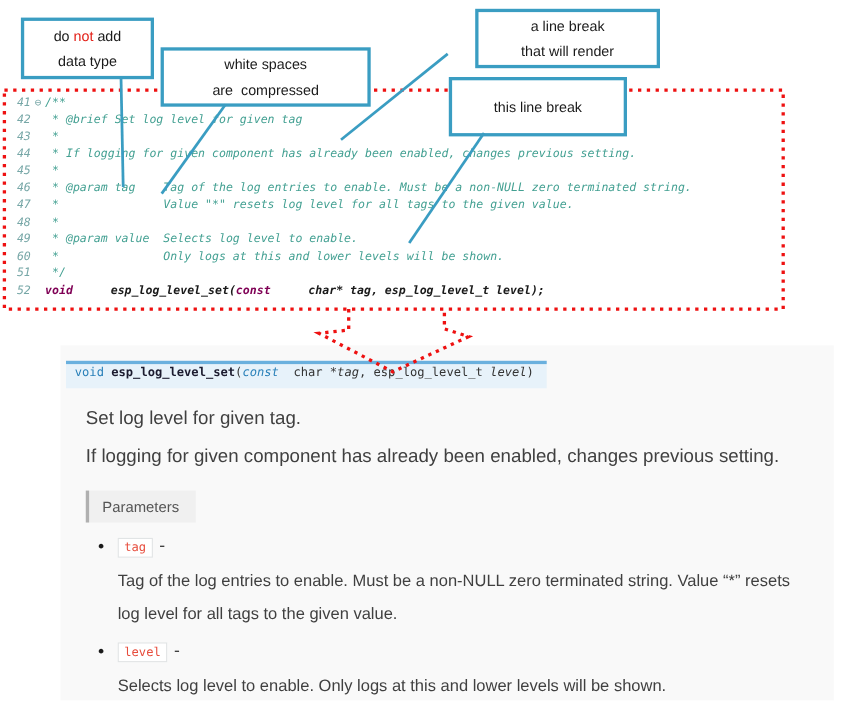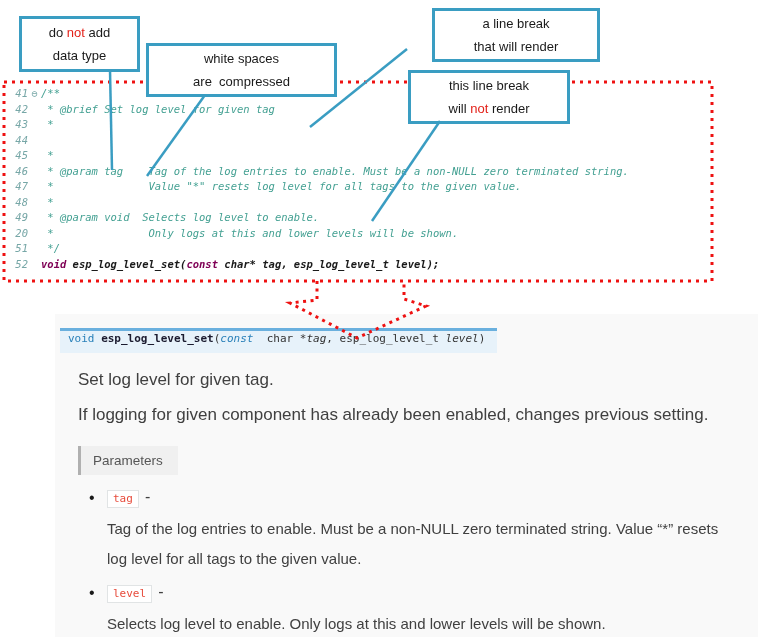--- a/index.html
+++ b/index.html
@@ -14,21 +14,21 @@
   
   #code-editor{position:absolute;left:0;top:80px;width:767px;height:205px;z-index:1;}
   #code-lines{position:absolute;left:6px;top:6px;
        font-family:"DejaVu Sans Mono","Liberation Mono",monospace;font-size:10.5px;line-height:15.5px;font-style:italic;}
   .crow{display:flex;white-space:pre;}
   .lnum{width:22px;text-align:right;color:var(--line-number);flex:none;}
   .fold{width:13px;text-align:center;color:var(--line-number);flex:none;font-size:10px;}
   .ctext{white-space:pre;}
   .tok-comment{color:var(--comment-teal);}
   .tok-keyword{color:var(--keyword-purple);font-weight:bold;}
-  .tok-plain{color:var(--code-text);font-weight:bold;}
+  .tok-plain{color:var(--code-text);font-weight:bold;padding-left:28px;}
 
   
   .callout{position:absolute;background:#fff;border:3px solid var(--accent-blue);z-index:4;
        display:flex;flex-direction:column;justify-content:center;align-items:center;
        font-size:13px;line-height:23px;color:#1a1a1a;text-align:center;}
   .callout-line{white-space:pre;}
   .callout .red{color:var(--alert-red);}
 
   
   #doc-panel{position:absolute;left:55px;top:314px;width:703px;height:323px;
@@ -65,47 +65,46 @@
   <svg id="red-layer" class="overlay" width="767" height="637">
     <rect class="red-stroke" x="4" y="82" width="708" height="199" stroke-width="3" stroke-dasharray="3 5"></rect>
     <polyline class="red-stroke" points="317,281 317,300 290,303 357,338 426,306 404,299 404,281" stroke-width="3" stroke-dasharray="3 4.5" stroke-linejoin="miter"></polyline>
   </svg>
 
   <div id="code-editor">
     <div id="code-lines">
         <div class="crow"><span class="lnum">41</span><span class="fold">⊖</span><span class="ctext"><span class="tok-comment">/**</span></span></div>
         <div class="crow"><span class="lnum">42</span><span class="fold"></span><span class="ctext"><span class="tok-comment"> * @brief Set log level for given tag</span></span></div>
         <div class="crow"><span class="lnum">43</span><span class="fold"></span><span class="ctext"><span class="tok-comment"> *</span></span></div>
-        <div class="crow"><span class="lnum">44</span><span class="fold"></span></div>
+        <div class="crow"><span class="lnum">44</span><span class="fold"></span><span class="ctext"><span class="tok-comment"> * If logging for given component has already been enabled, changes previous setting.</span></span></div>
         <div class="crow"><span class="lnum">45</span><span class="fold"></span><span class="ctext"><span class="tok-comment"> *</span></span></div>
         <div class="crow"><span class="lnum">46</span><span class="fold"></span><span class="ctext"><span class="tok-comment"> * @param tag    Tag of the log entries to enable. Must be a non-NULL zero terminated string.</span></span></div>
         <div class="crow"><span class="lnum">47</span><span class="fold"></span><span class="ctext"><span class="tok-comment"> *               Value "*" resets log level for all tags to the given value.</span></span></div>
         <div class="crow"><span class="lnum">48</span><span class="fold"></span><span class="ctext"><span class="tok-comment"> *</span></span></div>
-        <div class="crow"><span class="lnum">49</span><span class="fold"></span><span class="ctext"><span class="tok-comment"> * @param void  Selects log level to enable.</span></span></div>
-        <div class="crow"><span class="lnum">20</span><span class="fold"></span><span class="ctext"><span class="tok-comment"> *               Only logs at this and lower levels will be shown.</span></span></div>
+        <div class="crow"><span class="lnum">49</span><span class="fold"></span><span class="ctext"><span class="tok-comment"> * @param value  Selects log level to enable.</span></span></div>
+        <div class="crow"><span class="lnum">60</span><span class="fold"></span><span class="ctext"><span class="tok-comment"> *               Only logs at this and lower levels will be shown.</span></span></div>
         <div class="crow"><span class="lnum">51</span><span class="fold"></span><span class="ctext"><span class="tok-comment"> */</span></span></div>
         <div class="crow"><span class="lnum">52</span><span class="fold"></span><span class="ctext"><span class="tok-keyword">void</span><span class="tok-plain"> esp_log_level_set(</span><span class="tok-keyword">const</span><span class="tok-plain"> char* tag, esp_log_level_t level);</span></span></div>
       </div>
   </div>
 
   <div class="callout" style="left:19px;top:16px;width:115px;height:50px">
       <div class="callout-line"><span>do </span><span class="red">not</span><span> add</span></div>
       <div class="callout-line"><span>data type</span></div>
     </div>
   <div class="callout" style="left:146px;top:43px;width:185px;height:48px">
       <div class="callout-line"><span>white spaces</span></div>
       <div class="callout-line"><span>are  compressed</span></div>
     </div>
   <div class="callout" style="left:432px;top:8px;width:162px;height:48px">
       <div class="callout-line"><span>a line break</span></div>
       <div class="callout-line"><span>that will render</span></div>
     </div>
   <div class="callout" style="left:408px;top:70px;width:156px;height:48px">
       <div class="callout-line"><span>this line break</span></div>
-      <div class="callout-line"><span>will </span><span class="red">not</span><span> render</span></div>
     </div>
 
   <svg id="blue-layer" class="overlay" width="767" height="637">
     <line class="blue-stroke" x1="110" y1="70" x2="112" y2="170" stroke-width="2.5"></line>
     <line class="blue-stroke" x1="205" y1="95" x2="147" y2="176" stroke-width="2.5"></line>
     <line class="blue-stroke" x1="407" y1="49" x2="310" y2="127" stroke-width="2.5"></line>
     <line class="blue-stroke" x1="440" y1="121" x2="372" y2="221" stroke-width="2.5"></line>
   </svg>
 
   <div id="doc-panel">

